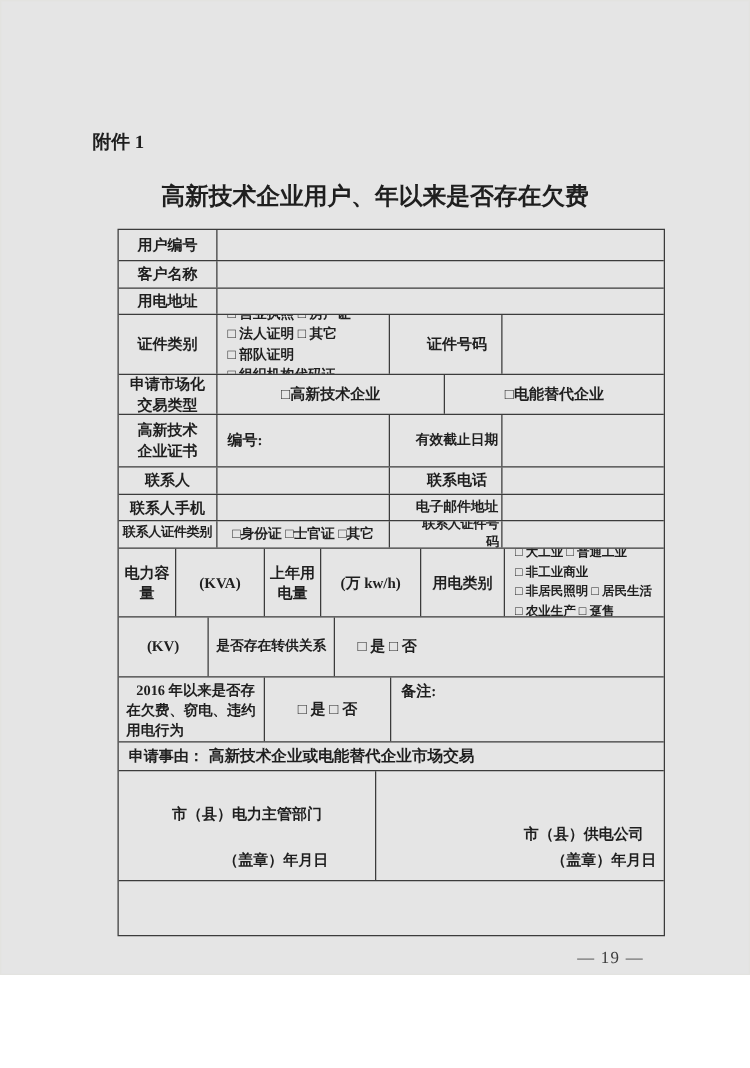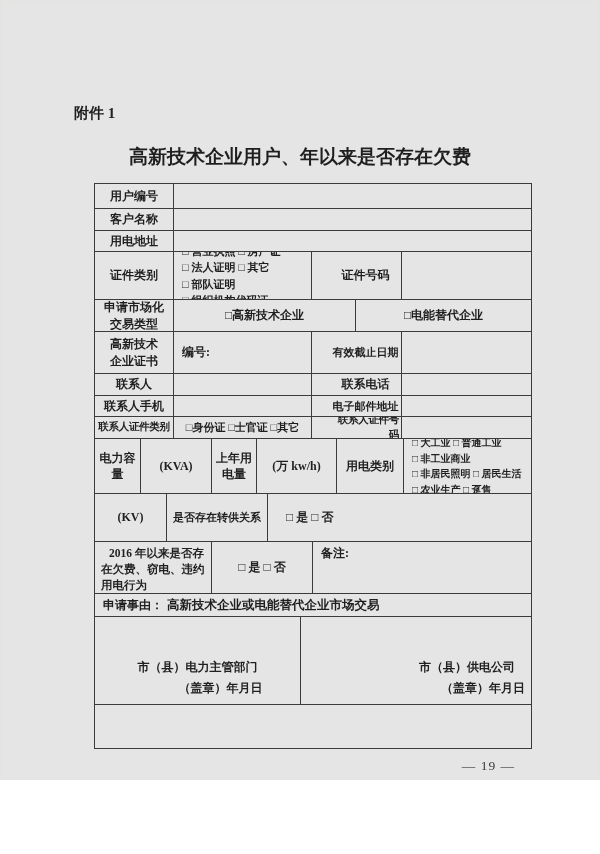--- a/index.html
+++ b/index.html
@@ -35,21 +35,21 @@
   .sign-left { align-items:center; }
   .sign-right { align-items:flex-end; padding-right:16px;padding-left:28px; }
   .sign-line2-l { margin-left:46px; }
   .sign-line2-r { margin-right:-10px; }
   .reason-row { font-size:12px; }
   .reason-val { font-weight:bold; font-size:12.5px; margin-left:4px; }
   .pagenum { position:absolute; right:84px; top:757px; font-size:13.5px; color:#3c3c3c; letter-spacing:1px; }
   .w78 { flex:0 0 78px; } .w138 { flex:0 0 138px; } .w90 { flex:0 0 90px;padding-left:20px; }
   .w182 { flex:0 0 182px; } .w45 { flex:0 0 45px; } .w71 { flex:0 0 71px; }
   .w80 { flex:0 0 80px; } .w67 { flex:0 0 67px; } .w101 { flex:0 0 101px; }
-  .w116 { flex:0 0 116px; } .w205 { flex:0 0 205px; }
+  .w116 { flex:0 0 116px; } .w205 { flex:0 0 205px;gap:16px; }
 </style>
 </head>
 <body>
 
 <div class="page">
 
   <div class="attachment">附件 1</div>
   <div class="doc-title">高新技术企业用户、年以来是否存在欠费</div>
 
   <div class="tbl">

